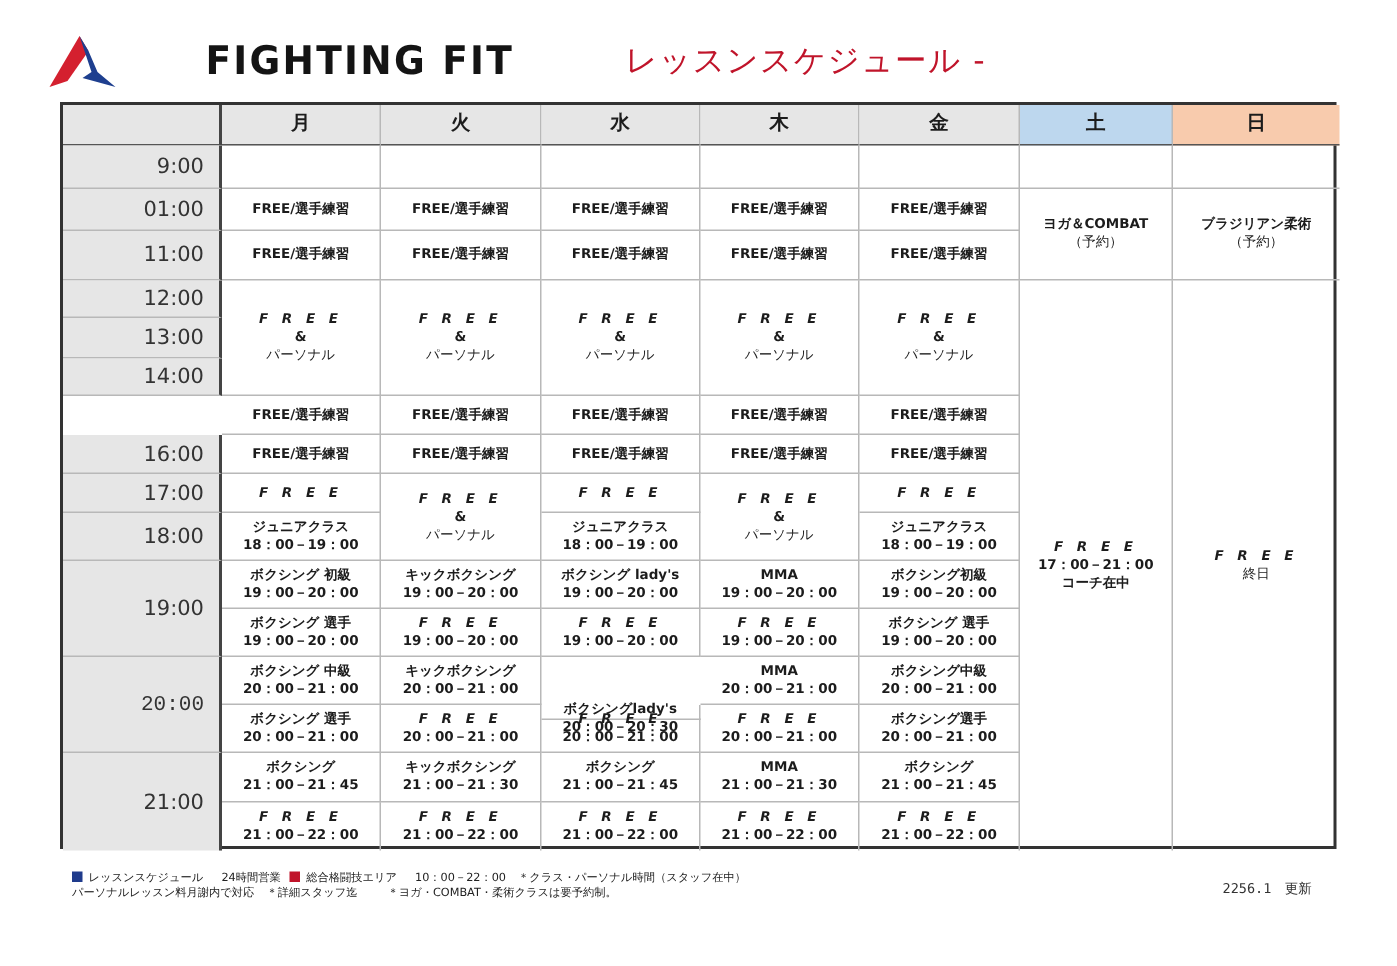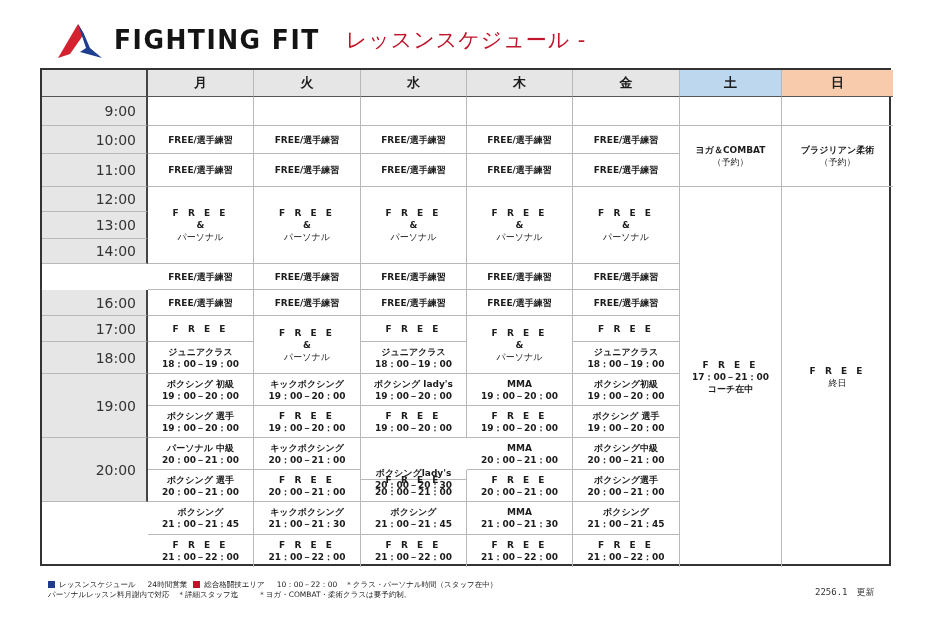--- a/index.html
+++ b/index.html
@@ -1,20 +1,20 @@
 <!DOCTYPE html>
 <html><head>
 <meta charset="utf-8">
 <style>
   * { box-sizing: border-box; margin: 0; padding: 0; }
   body {
     width: 931px; height: 644px; background: #ffffff; position: relative;
     font-family: "DejaVu Sans", sans-serif; color: #1a1a1a; overflow: hidden;
   }
-  .header { position: absolute; left: 56px; top: 18px; height: 44px; display: flex; align-items: center; }
+  .header { position: absolute; left: 31px; top: 18px; height: 44px; display: flex; align-items: center; gap: 48px; }
   .logo-mark { width: 50px; height: 40px; }
   .brand { font-family: "DejaVu Sans", sans-serif; font-weight: 900; font-size: 25px; letter-spacing: 1.5px; color: #141414; margin-left: 8px; transform: scaleY(1.05); }
   .title { font-family: "DejaVu Sans", sans-serif; font-size: 21px; color: #c0142a; margin-left: 26px; letter-spacing: 1px; }
 
   .grid {
     position: absolute; left: 40px; top: 68px; width: 851px; height: 498px;
     display: grid;
     grid-template-columns: 106px 106px 107px 106px 106px 107px 102px 111px;
     grid-template-rows: 27px 29px 28px 33px 25px 27px 25px 26px 26px 26px 32px 32px 32px 32px 32px 33px 32px;
     border: 2px solid #333;
@@ -27,21 +27,21 @@
   }
   .hdr { background: #e6e6e6; font-size: 13px; font-weight: bold; border-bottom: 1px solid #555; }
   .hdr.sat { background: #bdd7ee; }
   .hdr.sun { background: #f8cbad; border-right: none; }
   .time {
     background: #e6e6e6; align-items: flex-end; padding-right: 10px;
     font-size: 14px; font-weight: normal; color: #333; border-right: 2px solid #444;
   }
   .corner { border-right: 2px solid #444; }
   .last-col { border-right: none; }
-  .spaced { letter-spacing: 3px; }
+  .spaced { letter-spacing: 3px; font-style: italic; }
   .footer { position: absolute; left: 48px; top: 580px; font-size: 7.5px; line-height: 10px; color: #222; }
   .sq { display: inline-block; width: 7px; height: 7px; vertical-align: middle; margin-right: 4px; }
   .updated { position: absolute; left: 815px; top: 586px; font-size: 9px; color: #333; font-family: "DejaVu Sans Mono", monospace; }
   .gap { display: inline-block; width: 12px; }
 </style>
 </head>
 <body>
 
 <div class="header">
   <svg class="logo-mark" viewBox="0 0 50 40">
@@ -57,31 +57,32 @@
   <div class="cell hdr corner" style="grid-column:1;grid-row:1;"></div>
   <div class="cell hdr" style="grid-column:2;grid-row:1;">月</div>
   <div class="cell hdr" style="grid-column:3;grid-row:1;">火</div>
   <div class="cell hdr" style="grid-column:4;grid-row:1;">水</div>
   <div class="cell hdr" style="grid-column:5;grid-row:1;">木</div>
   <div class="cell hdr" style="grid-column:6;grid-row:1;">金</div>
   <div class="cell hdr sat" style="grid-column:7;grid-row:1;">土</div>
   <div class="cell hdr sun" style="grid-column:8;grid-row:1;">日</div>
 
   <div class="cell time" style="grid-column:1;grid-row:2;">9:00</div>
-  <div class="cell time" style="grid-column:1;grid-row:3;">10:00</div>
+  <div class="cell time" style="grid-column:1;grid-row:3;">01:00</div>
   <div class="cell time" style="grid-column:1;grid-row:4;">11:00</div>
   <div class="cell time" style="grid-column:1;grid-row:5;">12:00</div>
   <div class="cell time" style="grid-column:1;grid-row:6;">13:00</div>
   <div class="cell time" style="grid-column:1;grid-row:7;">14:00</div>
   <div class="cell time" style="grid-column:1;grid-row:8;margin-top:40px;">15:00</div>
   <div class="cell time" style="grid-column:1;grid-row:9;">16:00</div>
   <div class="cell time" style="grid-column:1;grid-row:10;">17:00</div>
   <div class="cell time" style="grid-column:1;grid-row:11;">18:00</div>
   <div class="cell time" style="grid-column:1;grid-row:12 / span 2;">19:00</div>
-  <div class="cell time" style="grid-column:1;grid-row:14 / span 2;">20:00</div>
+  <div class="cell time" style="grid-column:1;grid-row:14 / span 2;font-family:Liberation Mono, monospace;">20:00</div>
+  <div class="cell time" style="grid-column:1;grid-row:16 / span 2;border-bottom:none;">21:00</div>
 
   <div class="cell" style="grid-column:2;grid-row:2;"></div>
   <div class="cell" style="grid-column:3;grid-row:2;"></div>
   <div class="cell" style="grid-column:4;grid-row:2;"></div>
   <div class="cell" style="grid-column:5;grid-row:2;"></div>
   <div class="cell" style="grid-column:6;grid-row:2;"></div>
   <div class="cell" style="grid-column:7;grid-row:2;"></div>
   <div class="cell last-col" style="grid-column:8;grid-row:2;"></div>
 
   <div class="cell" style="grid-column:2;grid-row:3;">FREE/選手練習</div>
@@ -218,21 +219,21 @@
   <div class="cell" style="grid-column:6;grid-row:12;">
       <span>ボクシング初級</span>
       <span>19：00－20：00</span>
     </div>
   <div class="cell" style="grid-column:6;grid-row:13;">
       <span>ボクシング 選手</span>
       <span>19：00－20：00</span>
     </div>
 
   <div class="cell" style="grid-column:2;grid-row:14;">
-      <span>パーソナル 中級</span>
+      <span>ボクシング 中級</span>
       <span>20：00－21：00</span>
     </div>
   <div class="cell" style="grid-column:2;grid-row:15;">
       <span>ボクシング 選手</span>
       <span>20：00－21：00</span>
     </div>
   <div class="cell" style="grid-column:3;grid-row:14;">
       <span>キックボクシング</span>
       <span>20：00－21：00</span>
     </div>

